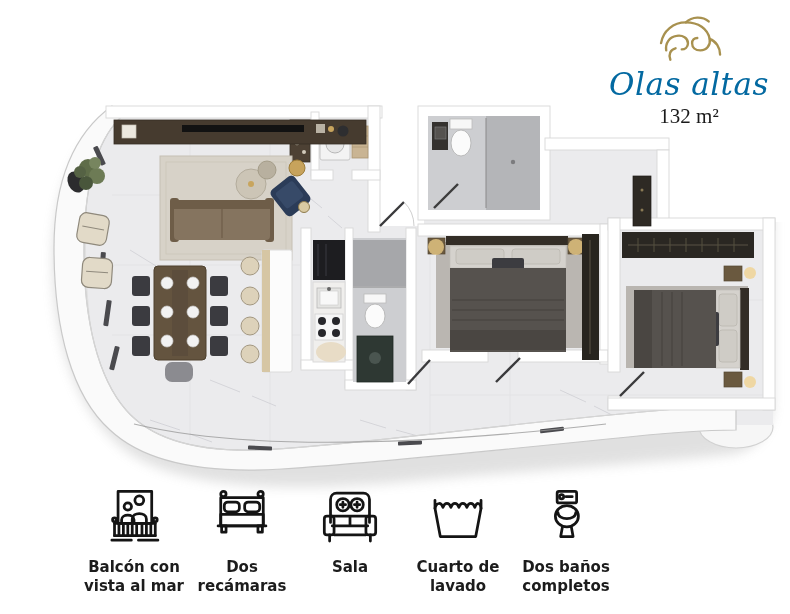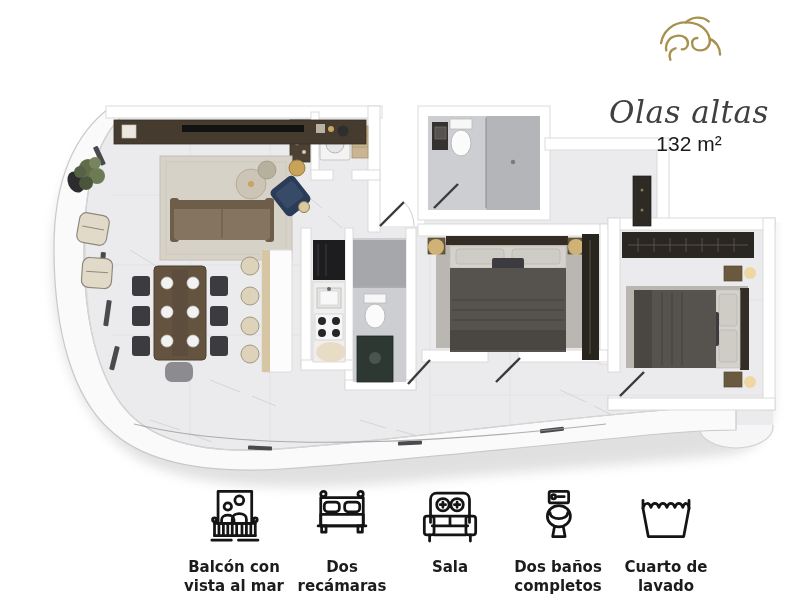--- a/index.html
+++ b/index.html
@@ -3,24 +3,24 @@
 <meta charset="utf-8">
 <style>
   html,body{margin:0;padding:0;background:#ffffff;}
   .page{position:relative;width:790px;height:614px;background:#ffffff;overflow:hidden;
         font-family:"DejaVu Sans","Liberation Sans",sans-serif;}
   .plan{position:absolute;left:0;top:0;width:790px;height:614px;}
   .logo{position:absolute;right:6px;top:10px;width:190px;display:flex;flex-direction:column;
         align-items:center;text-align:center;}
   .wave{width:88px;height:58px;}
   .brand-name{font-family:"DejaVu Serif","Liberation Serif",serif;font-style:italic;
-        font-size:31px;color:#404040;line-height:1.05;letter-spacing:.5px;margin-top:28px;}
-  .brand-area{font-family:Liberation Sans, sans-serif;font-size:21px;
+        font-size:31px;color:#0369a1;line-height:1.05;letter-spacing:.5px;}
+  .brand-area{font-family:Liberation Serif, serif;font-size:21px;
         color:#1a1a1a;margin-top:3px;}
-  .features{position:absolute;left:60px;top:487px;width:660px;display:flex;justify-content:flex-end;}
+  .features{position:absolute;left:80px;top:487px;width:660px;display:flex;}
   .feature{width:108px;display:flex;flex-direction:column;align-items:center;}
   .ficon{width:62px;height:62px;}
   .flabel{margin-top:9px;font-size:15px;line-height:19px;font-weight:700;color:#1c1c1c;
         text-align:center;white-space:pre-line;}
 </style>
 </head>
 <body>
 
 <div class="page">
 
@@ -357,37 +357,37 @@
           <path d="M 27,17 V 23 M 24,20 H 30 M 43,17 V 23 M 40,20 H 46"></path>
         </g>
       </svg>
       <div class="flabel">Sala</div>
     </div>
 
 
     <div class="feature">
       <svg class="ficon" viewBox="0 0 70 70">
         <g fill="none" stroke="#141414" stroke-width="3.1" stroke-linecap="round" stroke-linejoin="round">
+          <path d="M 9,15 V 24 C 11,17 16,17 18,23 C 20,17 25,17 27,23 C 29,17 34,17 36,23 C 38,17 43,17 45,23 C 47,17 52,17 54,23 C 56,17 60,17 61,24 V 15"></path>
+          <path d="M 9,24 L 15,56 H 55 L 61,24"></path>
+        </g>
+      </svg>
+      <div class="flabel">Cuarto de
+lavado</div>
+    </div>
+
+    <div class="feature">
+      <svg class="ficon" viewBox="0 0 70 70">
+        <g fill="none" stroke="#141414" stroke-width="3.1" stroke-linecap="round" stroke-linejoin="round">
           <rect x="25" y="5" width="22" height="13" rx="2"></rect>
           <circle cx="30" cy="11" r="2.4"></circle>
             <path d="M 35,11 H 42"></path>
           <ellipse cx="36" cy="33" rx="13" ry="12"></ellipse>
           <path d="M 26,29 C 26,38 46,38 46,29"></path>
           <path d="M 31,45 L 29,56 H 43 L 41,45"></path>
         </g>
       </svg>
       <div class="flabel">Dos baños
 completos</div>
     </div>
 
-    <div class="feature">
-      <svg class="ficon" viewBox="0 0 70 70">
-        <g fill="none" stroke="#141414" stroke-width="3.1" stroke-linecap="round" stroke-linejoin="round">
-          <path d="M 9,15 V 24 C 11,17 16,17 18,23 C 20,17 25,17 27,23 C 29,17 34,17 36,23 C 38,17 43,17 45,23 C 47,17 52,17 54,23 C 56,17 60,17 61,24 V 15"></path>
-          <path d="M 9,24 L 15,56 H 55 L 61,24"></path>
-        </g>
-      </svg>
-      <div class="flabel">Cuarto de
-lavado</div>
-    </div>
-
   </div>
 </div>
 
 </body></html>

